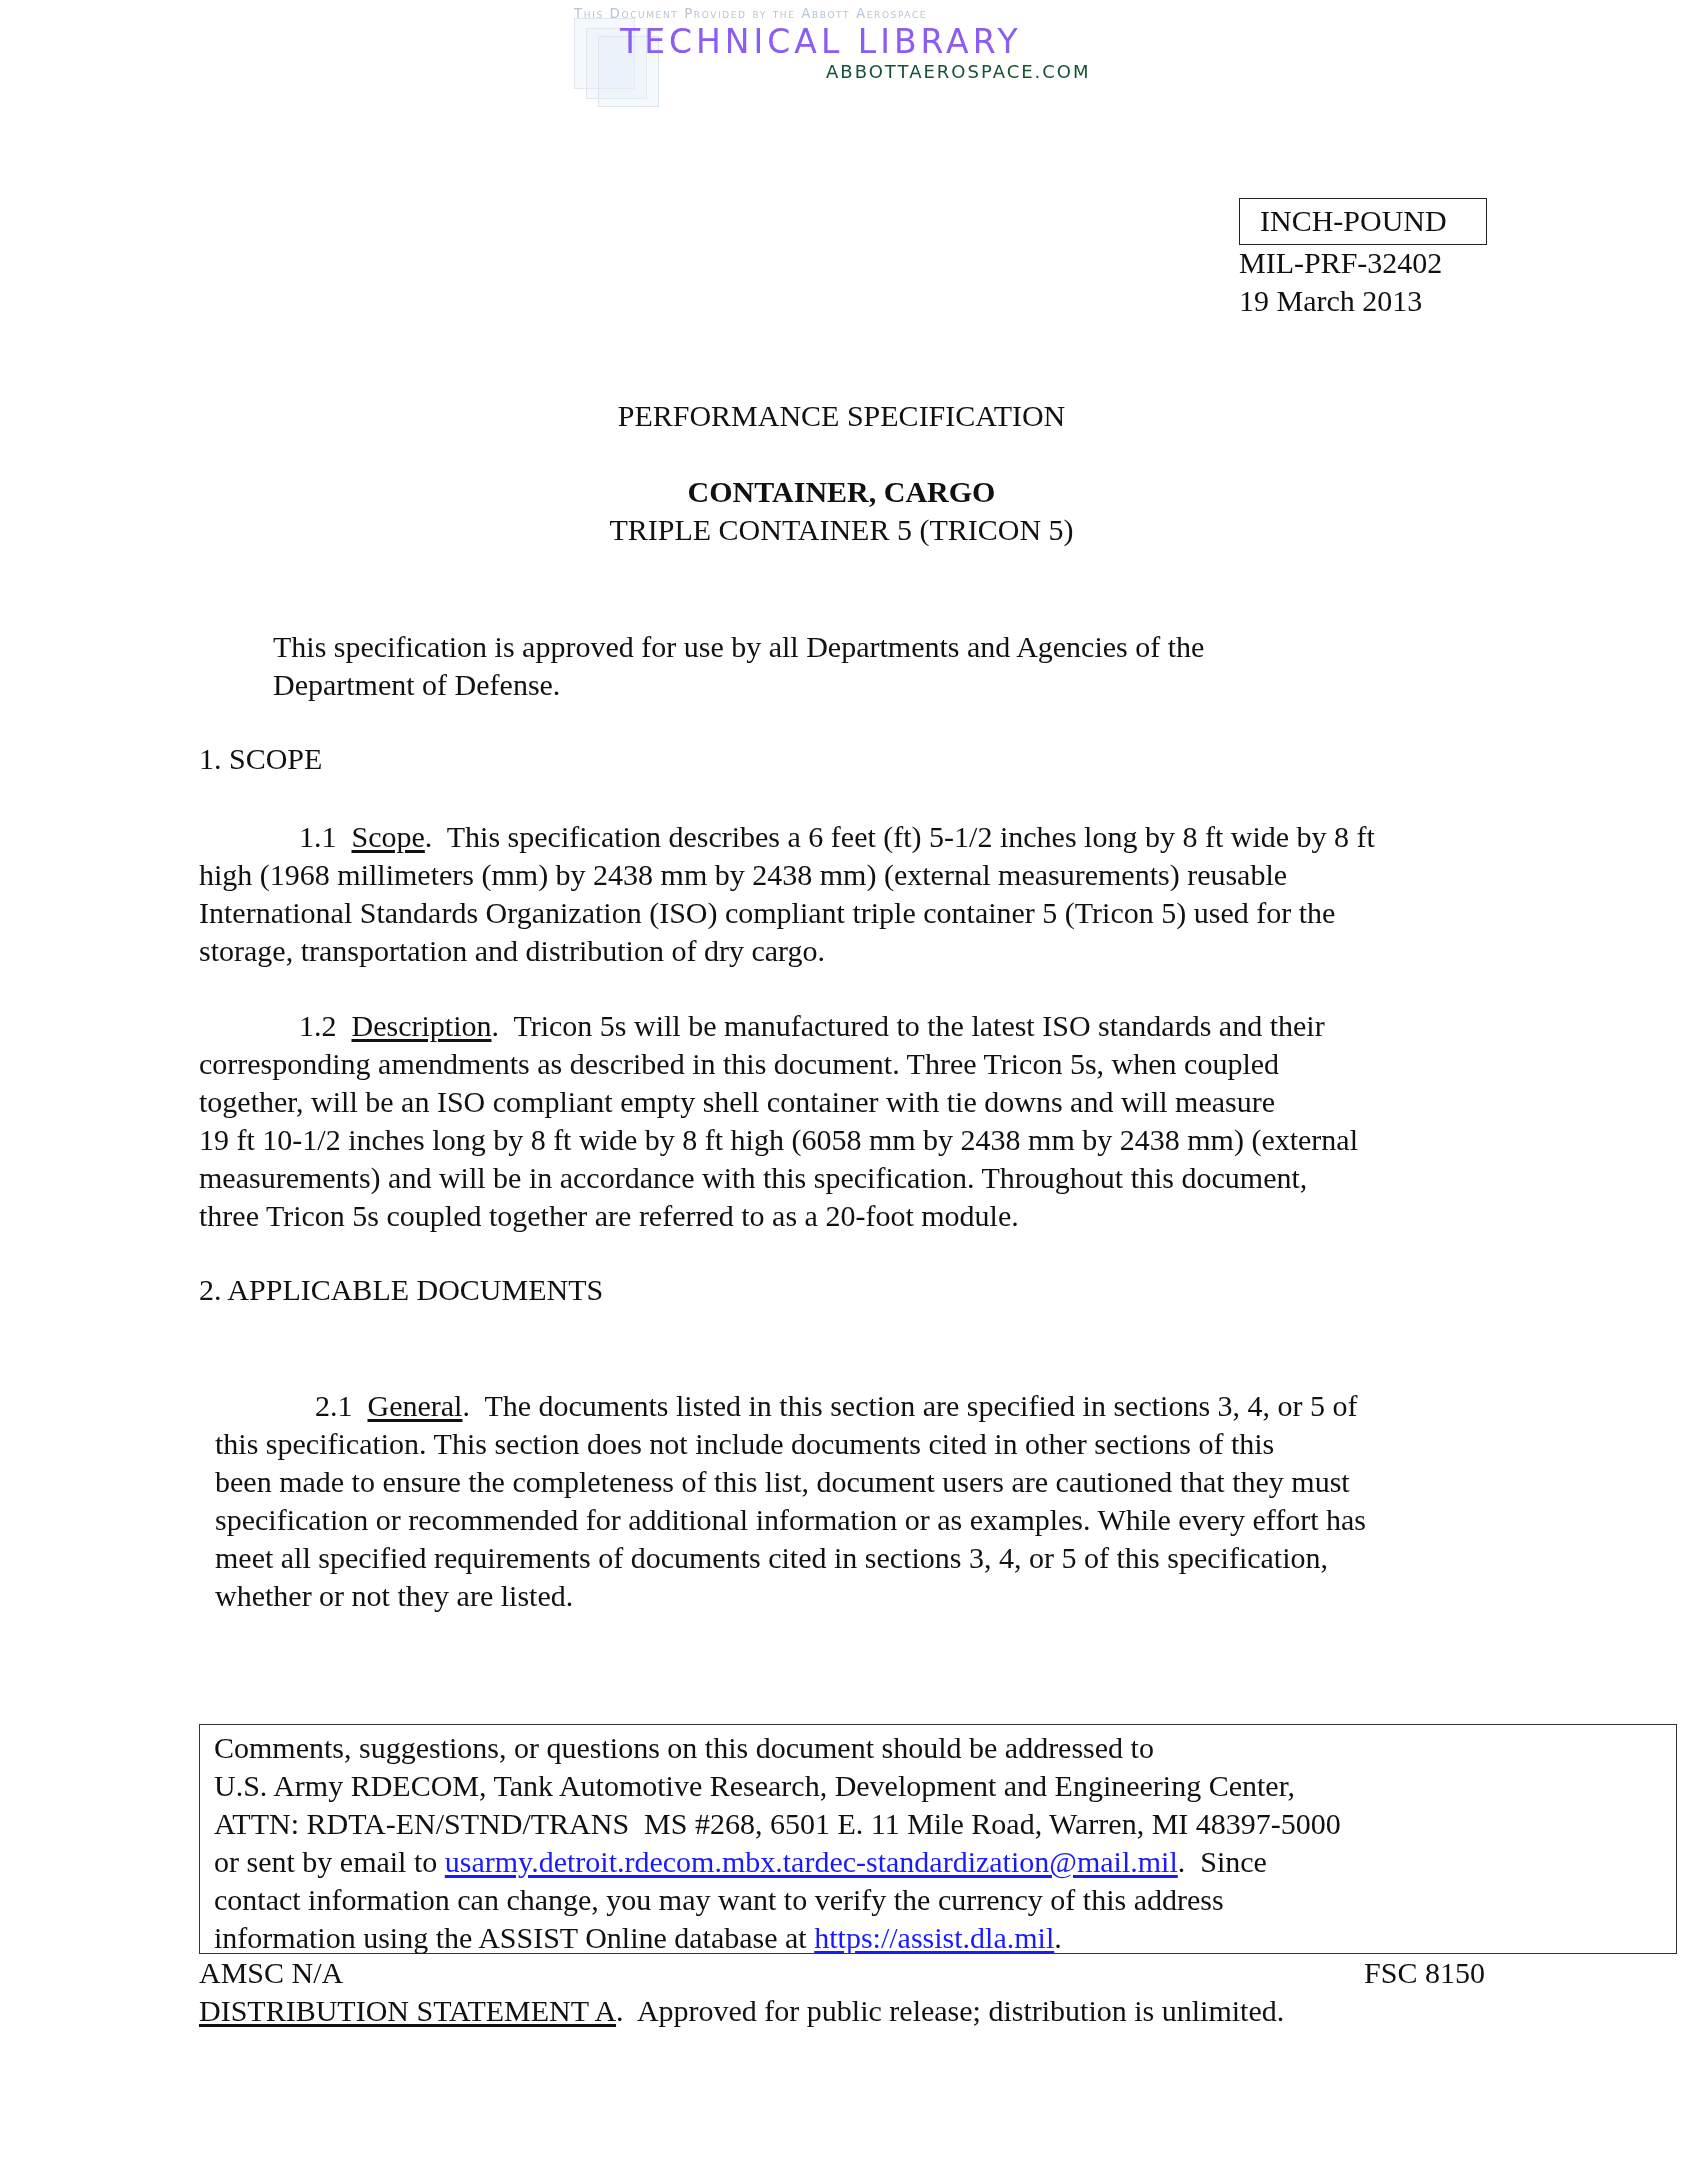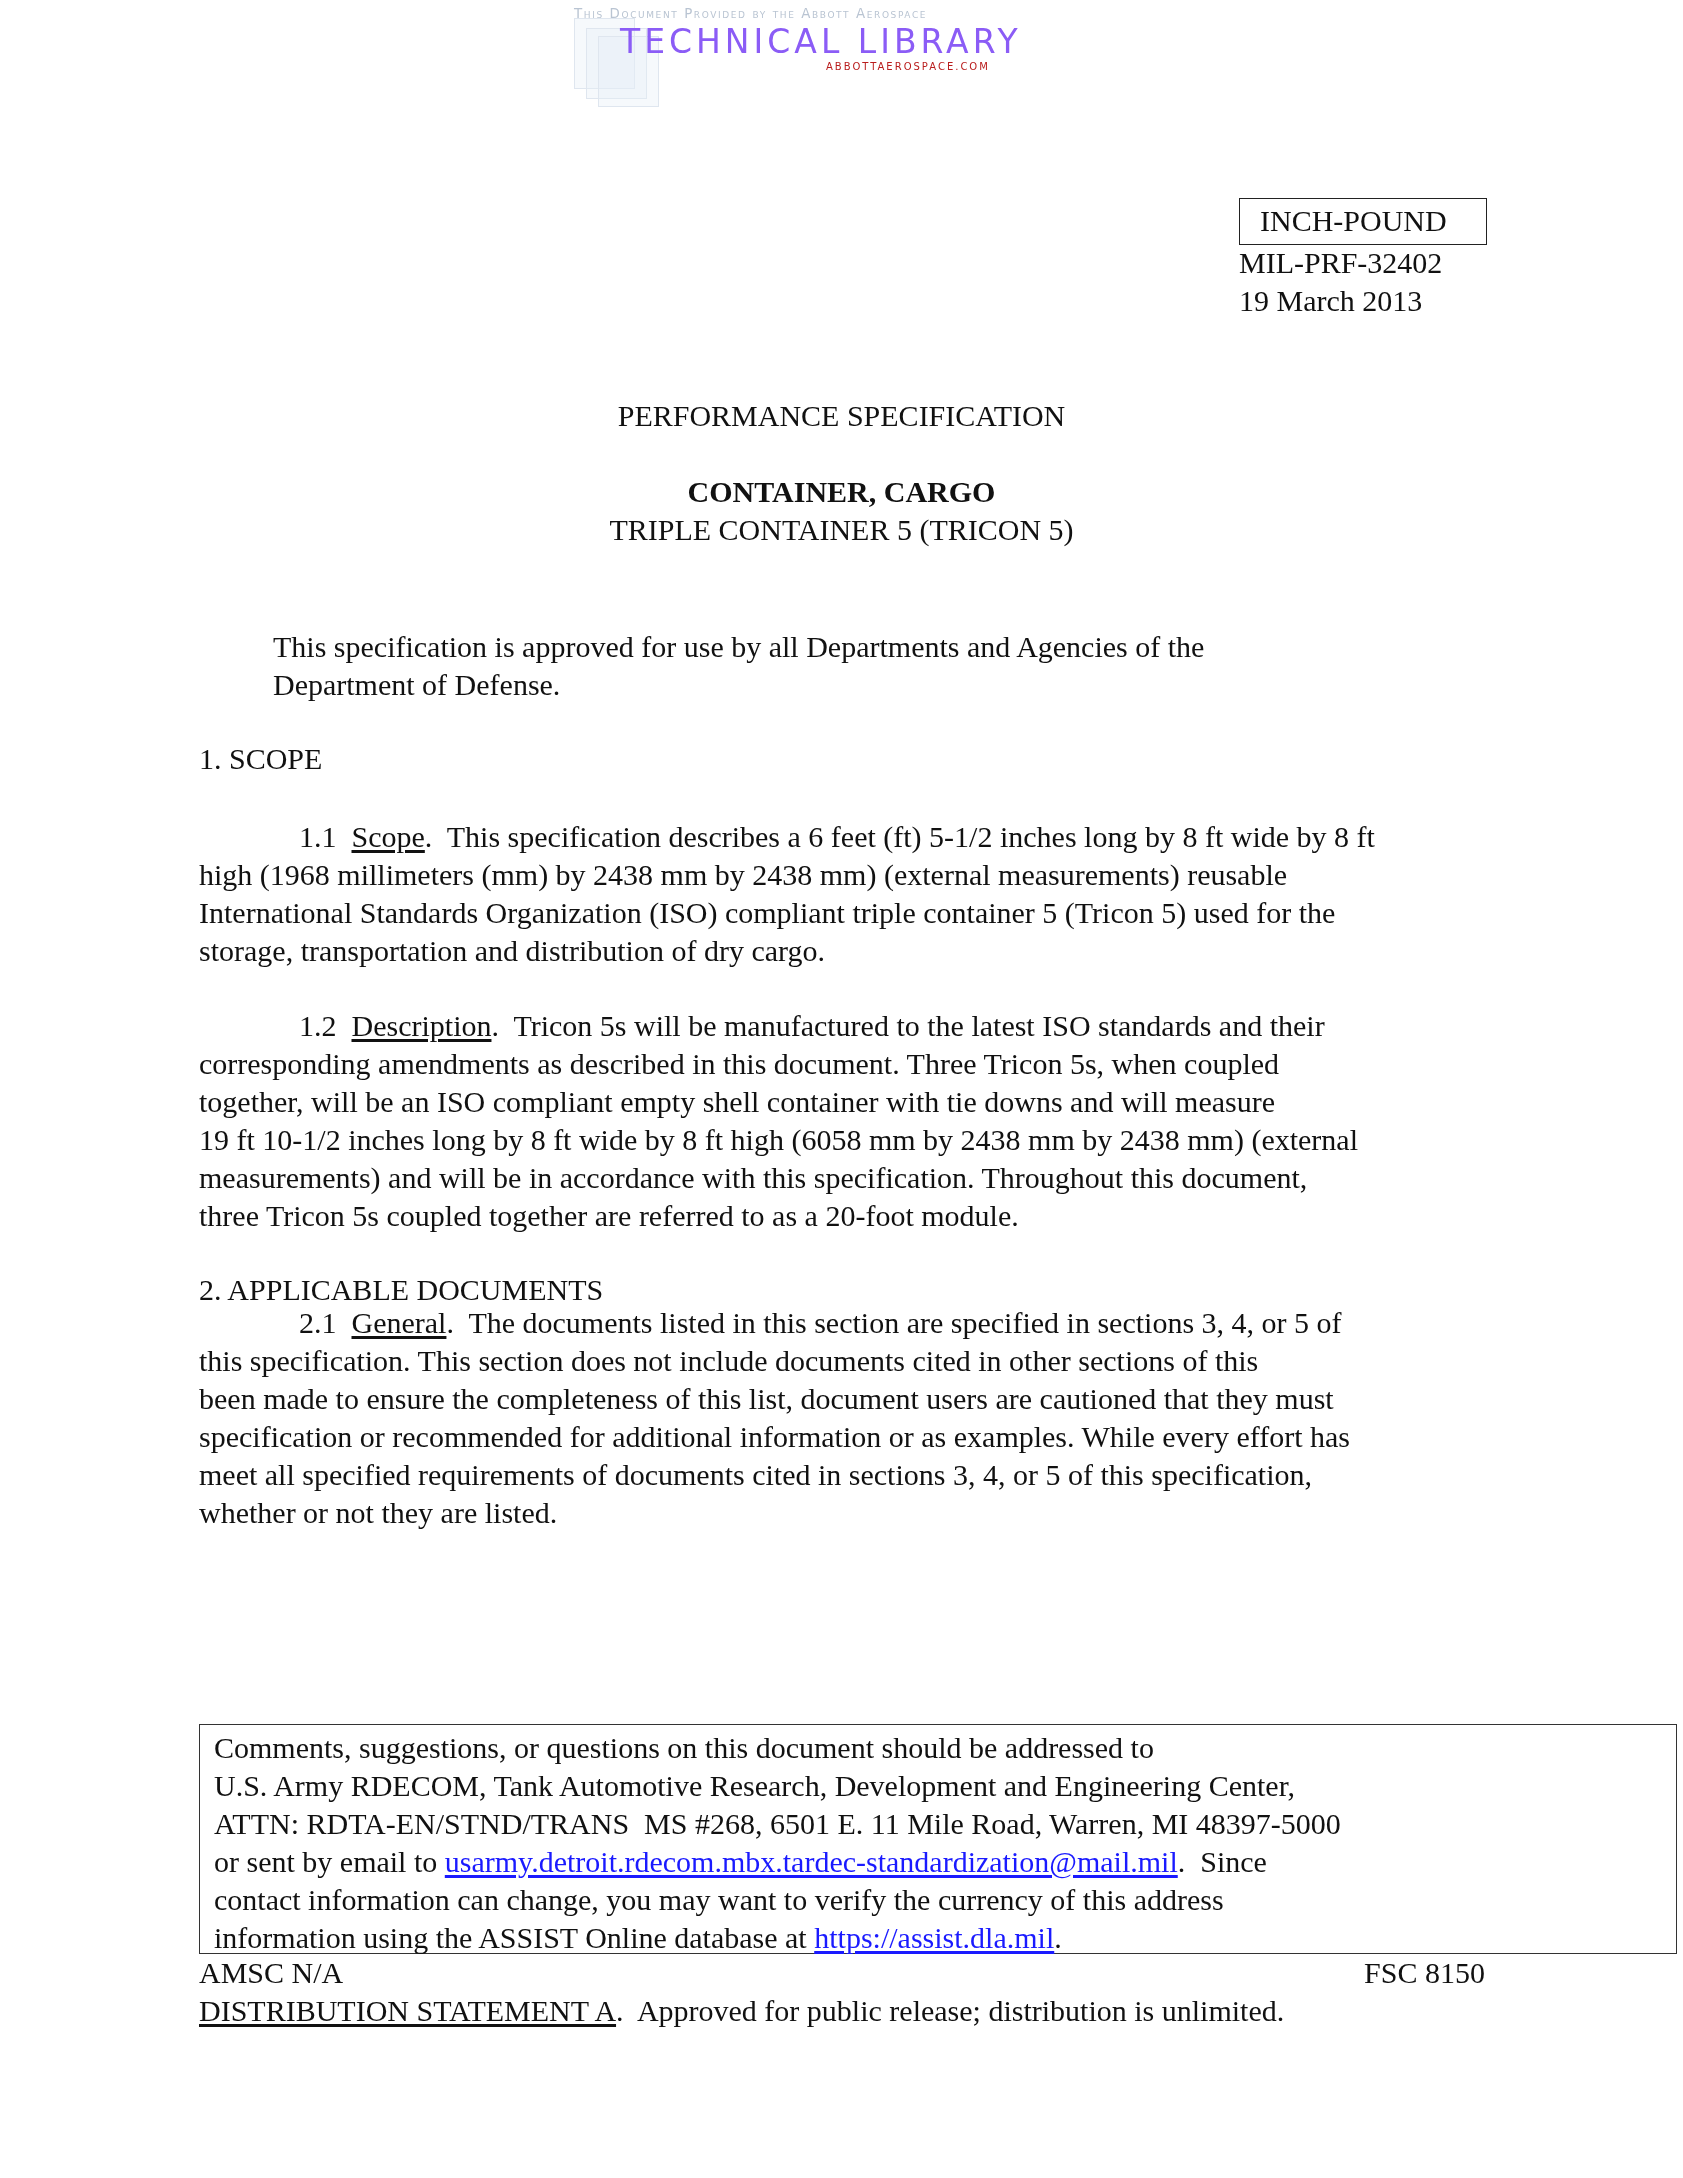--- a/index.html
+++ b/index.html
@@ -4,21 +4,21 @@
   <style>
     html, body { margin:0; padding:0; background:#ffffff; }
     body { width:1683px; height:2178px; position:relative; overflow:hidden;
       font-family:"Liberation Serif", serif; color:#111; font-size:30px; }
     .abs { position:absolute; white-space:nowrap; }
     .wm { position:absolute; left:569px; top:4px; width:515px; height:109px; }
     .wm-pages { position:absolute; left:5px; top:14px; width:99px; height:89px; }
     .wm-pages div { position:absolute; border:1px solid #dfe6ef; background:rgba(230,237,245,0.35); }
     .wm-line1 { position:absolute; left:5px; top:2px; font-family:"DejaVu Sans", sans-serif; font-size:13.4px; letter-spacing:1.6px; color:#b9c4d2; font-variant:small-caps; white-space:nowrap; }
     .wm-line2 { position:absolute; left:51px; top:18px; font-family:"DejaVu Sans", sans-serif; font-size:33px; letter-spacing:4px; color:#8b5cf6; white-space:nowrap; }
-    .wm-line3 { position:absolute; left:257px; top:57px; font-family:"DejaVu Sans", sans-serif; font-size:10px; letter-spacing:2px; color:#b91c1c; white-space:nowrap; }
+    .wm-line3 { position:absolute; left:257px; top:57px; font-family:"DejaVu Sans", sans-serif; font-size:18px; letter-spacing:2px; color:#14532d; white-space:nowrap; }
     .ip-box { position:absolute; left:1239px; top:198px; width:248px; height:47px; border:1.5px solid #222; box-sizing:border-box; }
     .ip-box span { position:absolute; left:20px; top:5px; }
     .center { position:absolute; left:0; width:1683px; text-align:center; }
     .para { position:absolute; left:199px; width:1297px; line-height:38px; }
     .para .ln { display:block; white-space:nowrap; }
     .ind { padding-left:100px; }
     u { text-decoration:underline; text-underline-offset:3px; }
     .box { position:absolute; left:199px; top:1724px; width:1478px; height:230px; border:1.5px solid #333; box-sizing:border-box; }
     .box .inner { position:absolute; left:14px; top:4px; line-height:38px; }
     .box .ln { display:block; white-space:nowrap; }
@@ -70,21 +70,21 @@
   </span>
   <span class="ln">corresponding amendments as described in this document.  Three Tricon 5s, when coupled</span>
   <span class="ln">together, will be an ISO compliant empty shell container with tie downs and will measure</span>
   <span class="ln">19 ft 10-1/2 inches long by 8 ft wide by 8 ft high (6058 mm by 2438 mm by 2438 mm) (external</span>
   <span class="ln">measurements) and will be in accordance with this specification.  Throughout this document,</span>
   <span class="ln">three Tricon 5s coupled together are referred to as a 20-foot module.</span>
 </div>
 
 <div class="abs" style="left:199px;top:1273px;">2.  APPLICABLE DOCUMENTS</div>
 
-<div class="para" style="top:1304px;">
+<div class="para" style="top:1387px;margin-left:16px;">
   <span class="ln ind">
     <span>2.1</span>&nbsp;&nbsp;<u>General</u><span>.</span><span style="white-space:pre;">  The documents listed in this section are specified in sections 3, 4, or 5 of</span>
   </span>
   <span class="ln">this specification.  This section does not include documents cited in other sections of this</span>
   <span class="ln">been made to ensure the completeness of this list, document users are cautioned that they must</span>
   <span class="ln">specification or recommended for additional information or as examples.  While every effort has</span>
   <span class="ln">meet all specified requirements of documents cited in sections 3, 4, or 5 of this specification,</span>
   <span class="ln">whether or not they are listed.</span>
 </div>
 

